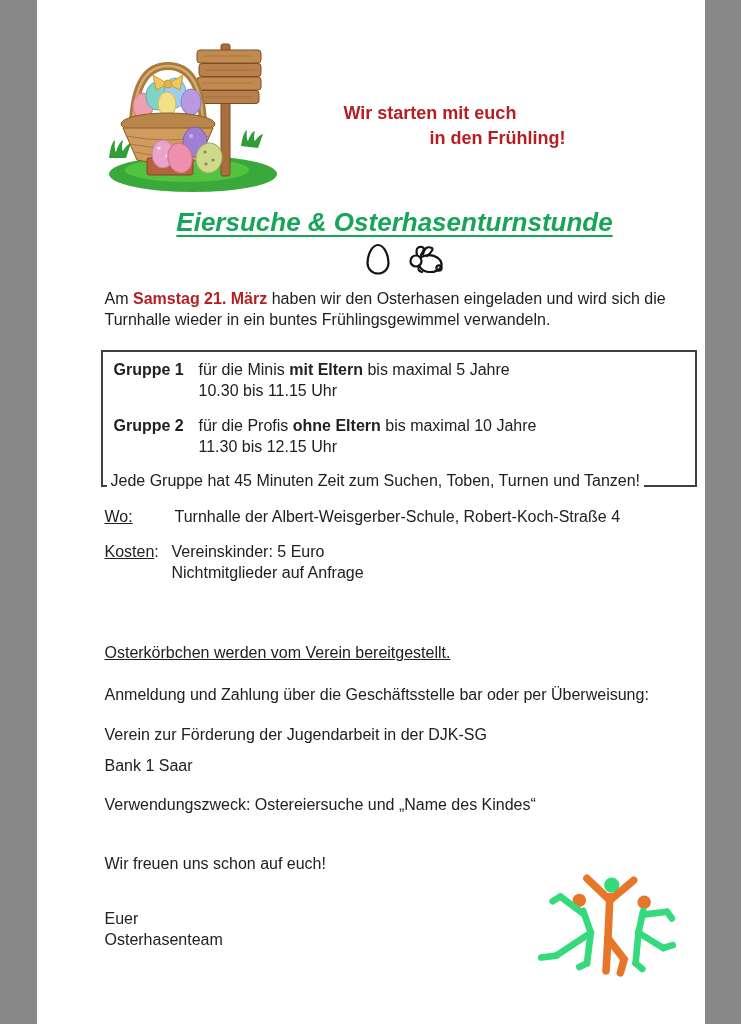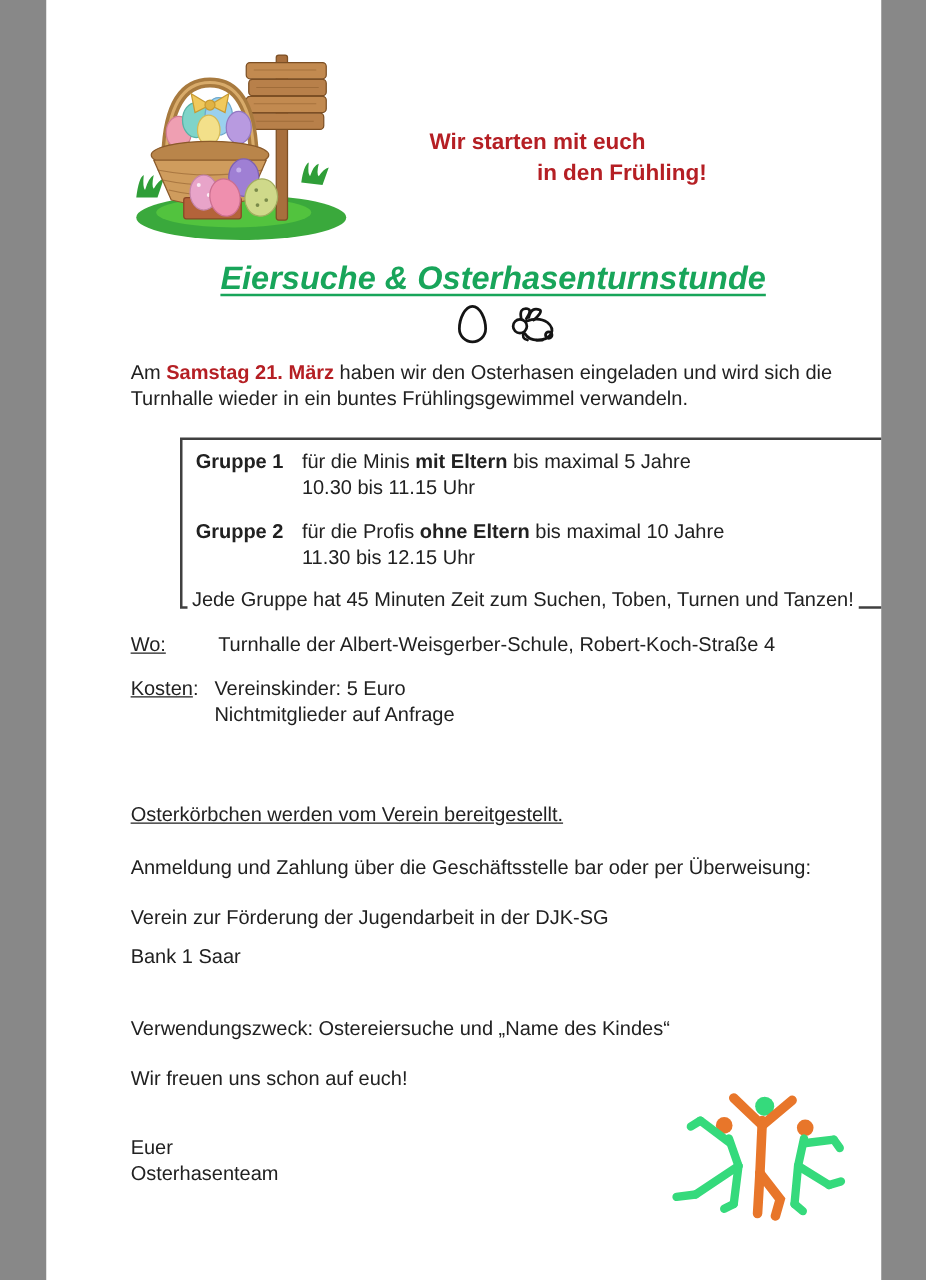--- a/index.html
+++ b/index.html
@@ -26,21 +26,20 @@
   }
   .glyphs{left:0;top:243px;width:736px;display:flex;justify-content:center;align-items:flex-end;gap:14px;}
   
   .intro{left:68px;top:288px;width:586px;margin:0;}
   .intro .date{color:#b51f24;font-weight:bold;}
   
   .groups-box{
     left:64px;top:350px;width:596px;height:137px;
     border:2px solid #404040;box-sizing:border-box;
     padding:7px 0 0 11px;
-    margin-left:43px;
   }
   .group-row{display:flex;margin-bottom:14px;}
   .group-label{width:85px;flex:none;font-weight:bold;}
   .group-desc b{font-weight:bold;}
   .groups-note{
     position:absolute;left:4px;bottom:-6px;
     background:#ffffff;padding:0 4px;white-space:nowrap;
   }
   
   .row{display:flex;}
@@ -49,21 +48,21 @@
   .row-kosten{left:68px;top:541px;}
   .kosten-label{width:67px;flex:none;}
   .kosten-label .u{text-decoration:underline;}
   .row-mitbringen{left:68px;top:600px;font-style:italic;}
   .mitbringen-label{text-decoration:underline;}
   .mitbringen-value{margin-left:14px;}
   .line-osterk{left:68px;top:642px;text-decoration:underline;}
   .line-anmeldung{left:68px;top:684px;}
   .line-verein{left:68px;top:724px;}
   .bank-block{left:68px;top:755px;}
-  .line-zweck{left:68px;top:813px;}
+  .line-zweck{left:68px;top:794px;}
   .line-closing{left:68px;top:853px;}
   .signoff{left:68px;top:908px;}
   .logo{left:488px;top:866px;width:164px;height:122px;}
   .nowrap{white-space:nowrap;}
 </style>
 </head>
 <body>
 
 <div class="page">
 

